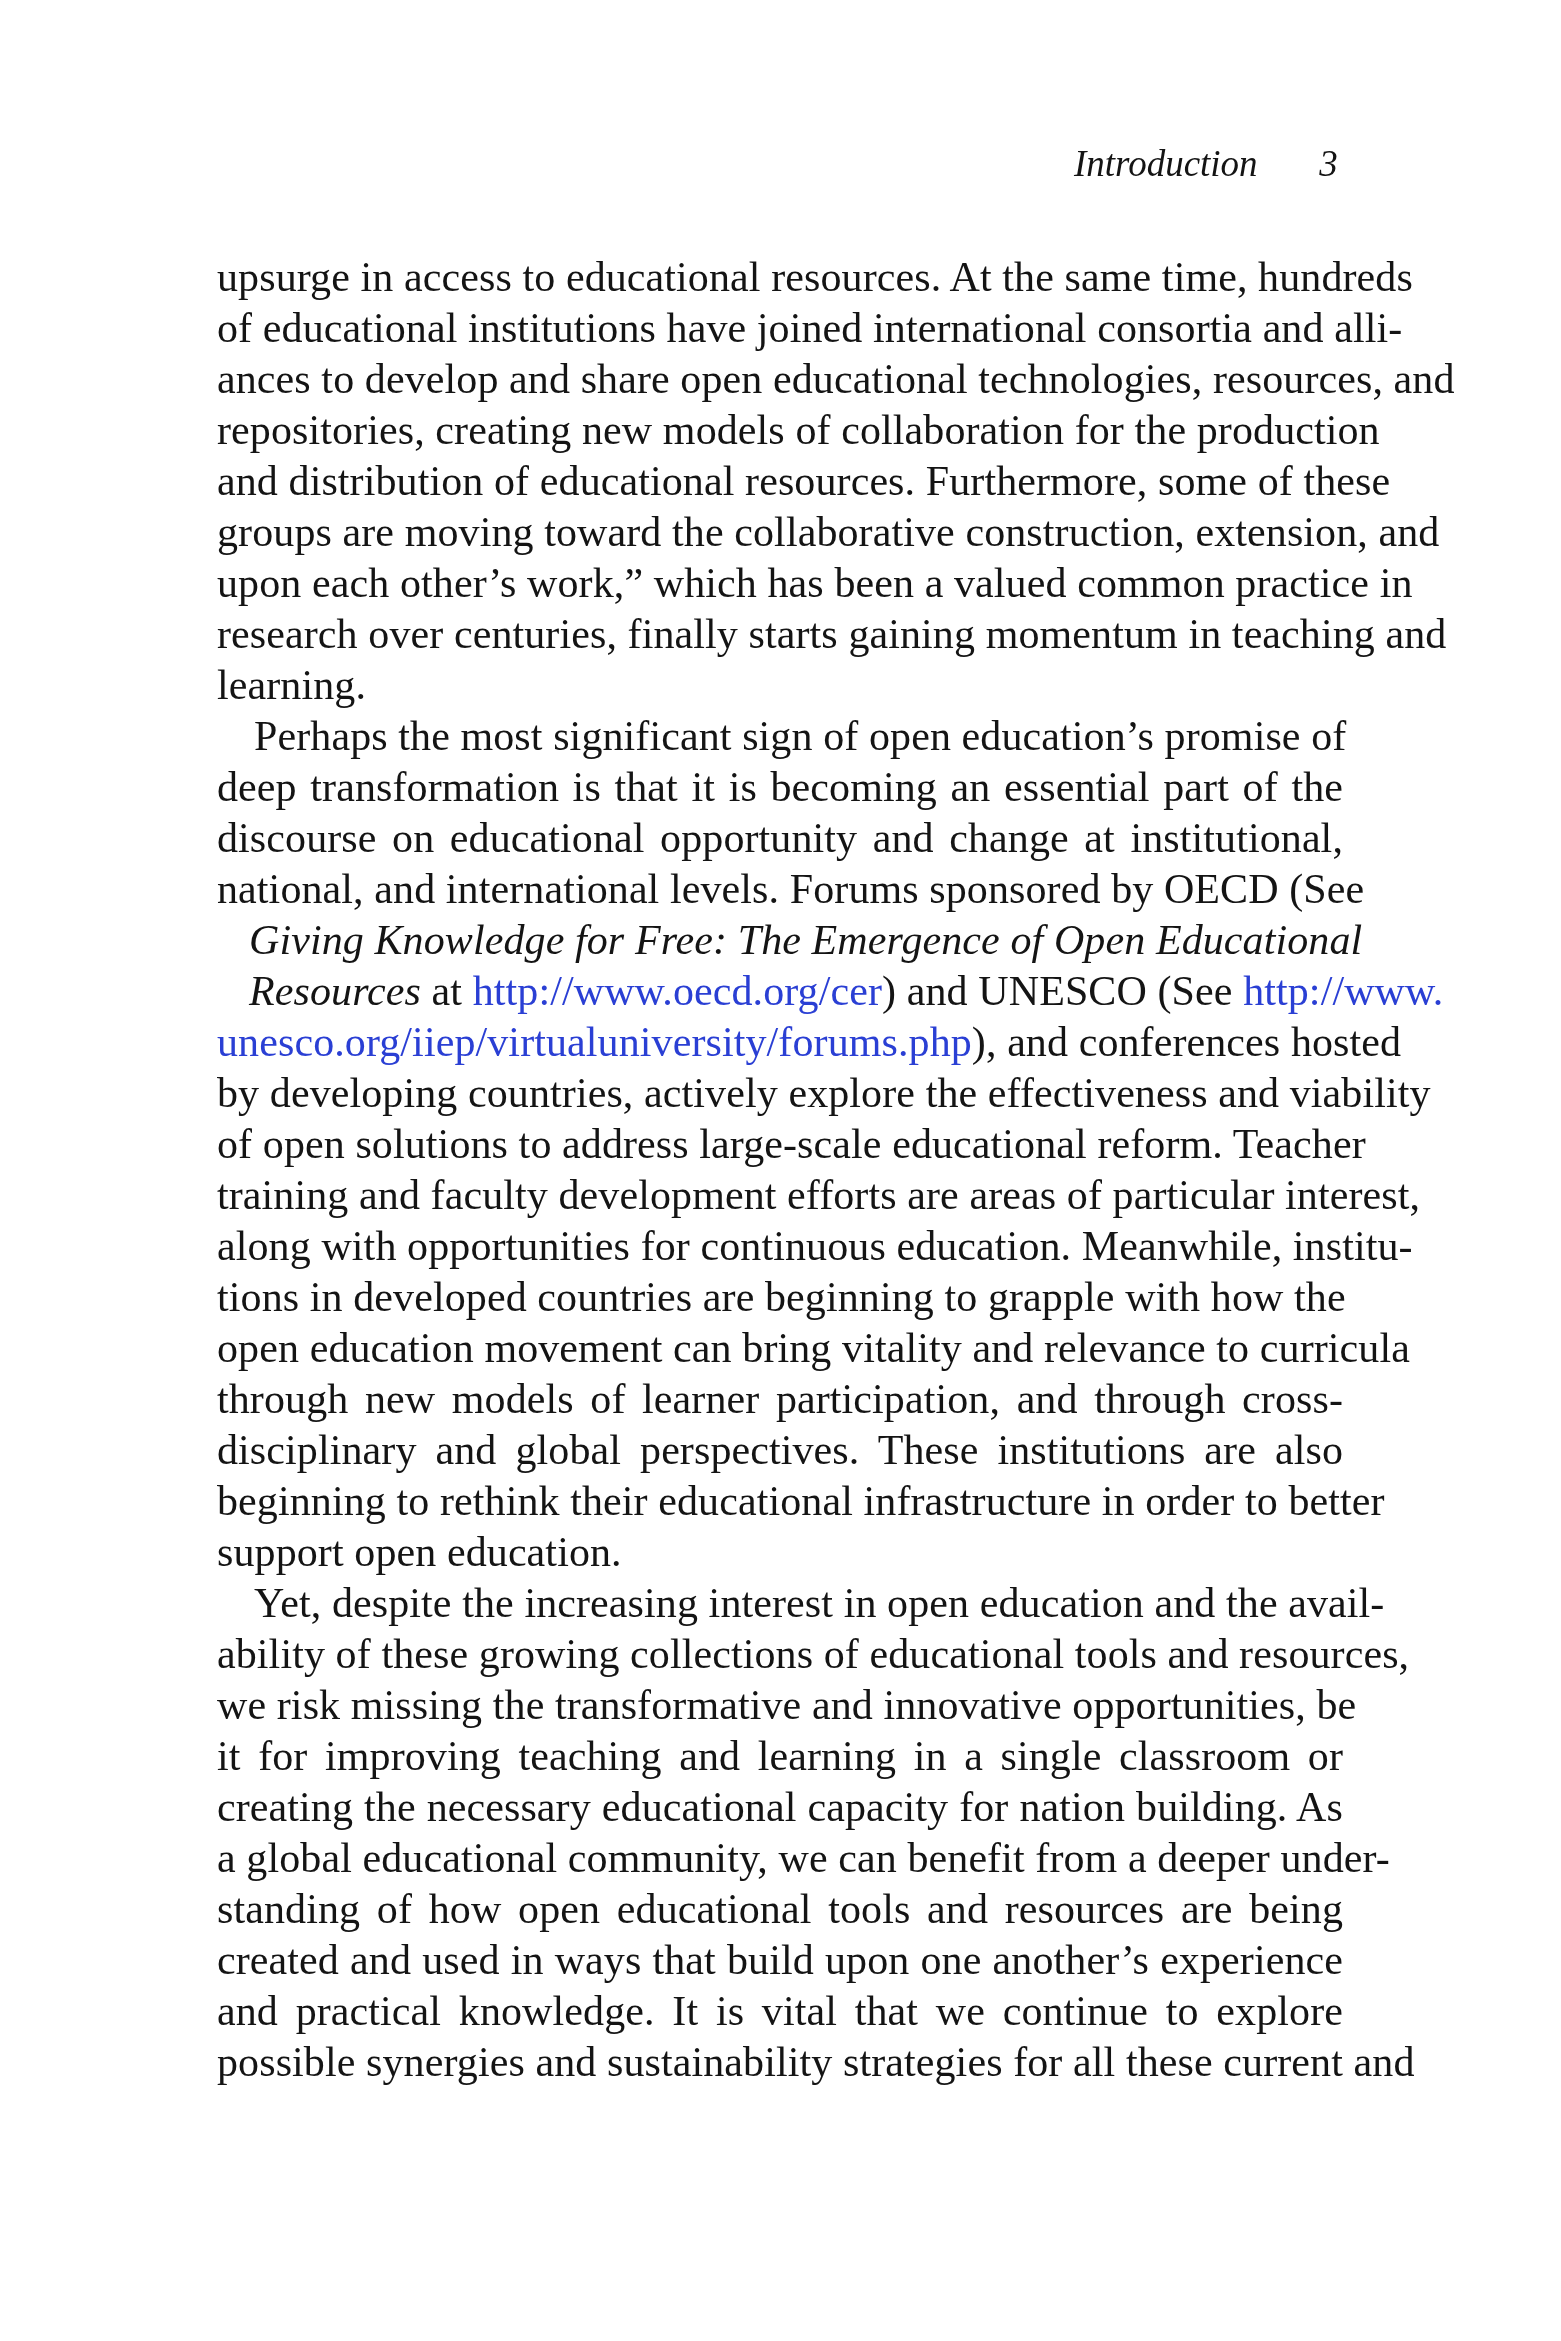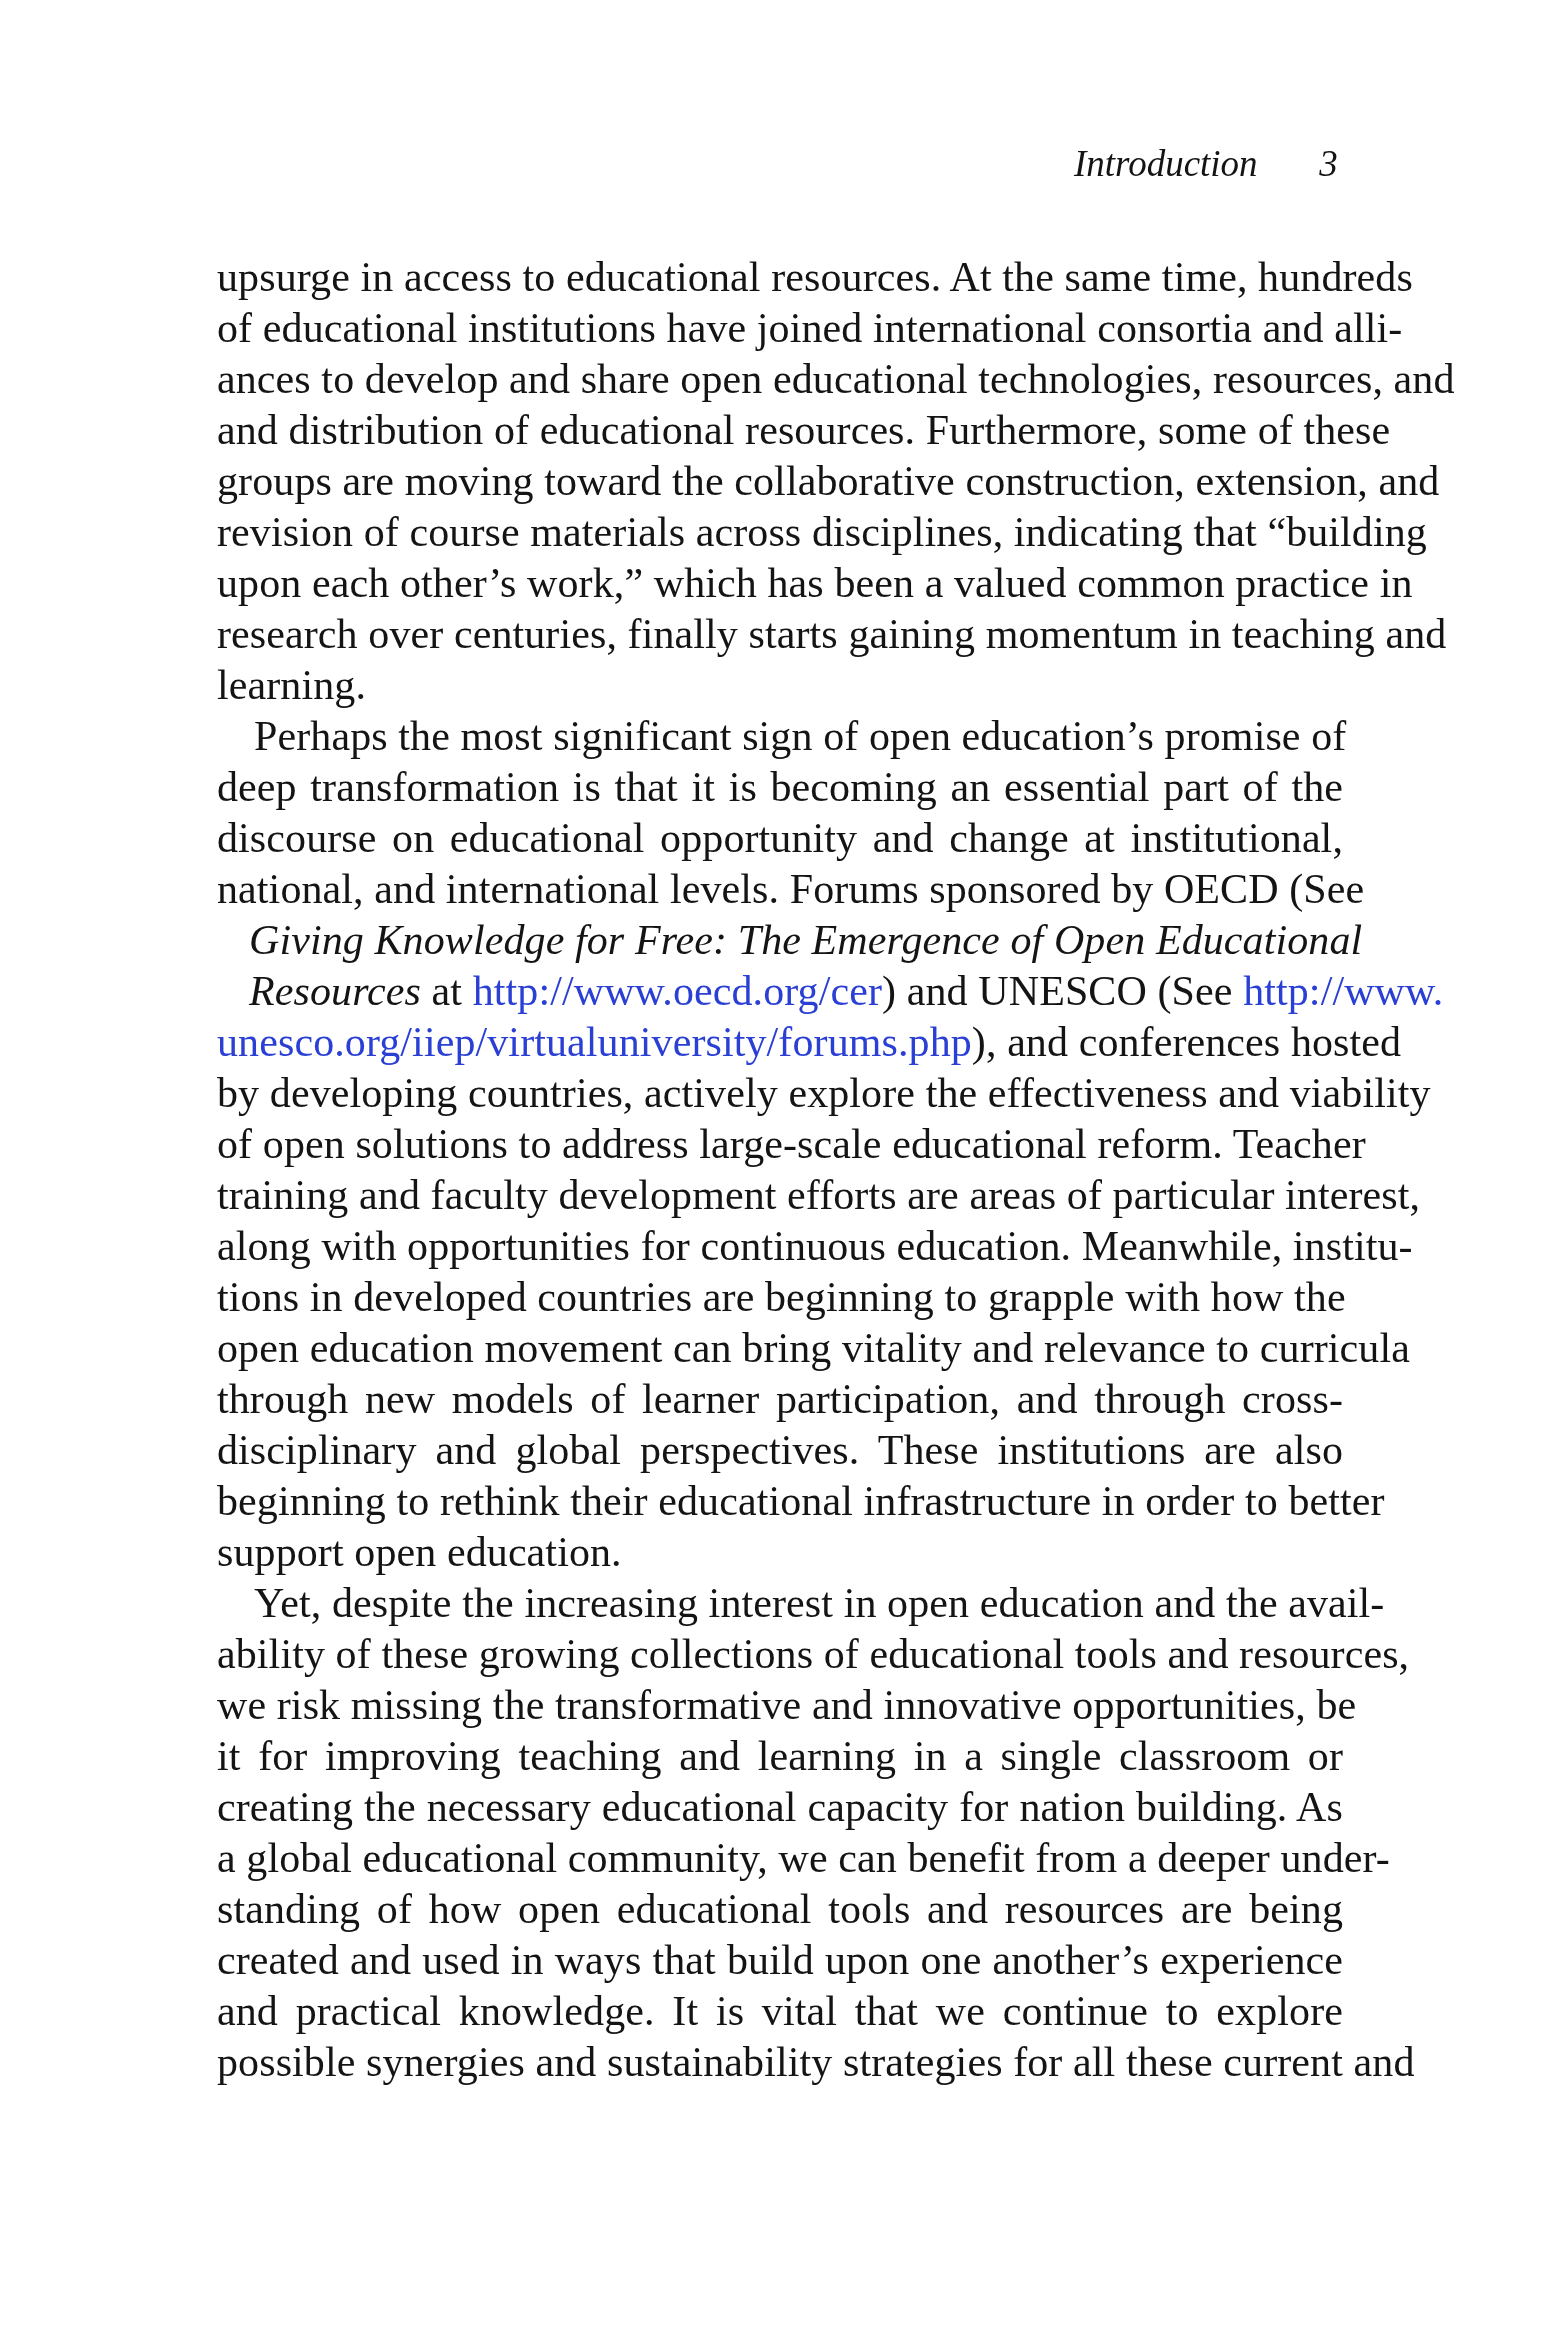--- a/index.html
+++ b/index.html
@@ -24,23 +24,23 @@
   <span class="rh-title">Introduction</span>
   <span class="rh-page">3</span>
 </header>
 
 <main class="body-text">
 
   <div>
     <div class="line">upsurge in access to educational resources. At the same time, hundreds</div>
     <div class="line">of educational institutions have joined international consortia and alli-</div>
     <div class="line">ances to develop and share open educational technologies, resources, and</div>
+    <div class="line">repositories, creating new models of collaboration for the production</div>
     <div class="line">and distribution of educational resources. Furthermore, some of these</div>
     <div class="line">groups are moving toward the collaborative construction, extension, and</div>
-    <div class="line">revision of course materials across disciplines, indicating that “building</div>
     <div class="line">upon each other’s work,” which has been a valued common practice in</div>
     <div class="line">research over centuries, finally starts gaining momentum in teaching and</div>
     <div class="line last">learning.</div>
   </div>
 
   <div>
     <div class="line indent">Perhaps the most significant sign of open education’s promise of</div>
     <div class="line">deep transformation is that it is becoming an essential part of the</div>
     <div class="line">discourse on educational opportunity and change at institutional,</div>
     <div class="line">national, and international levels. Forums sponsored by OECD (See</div>

